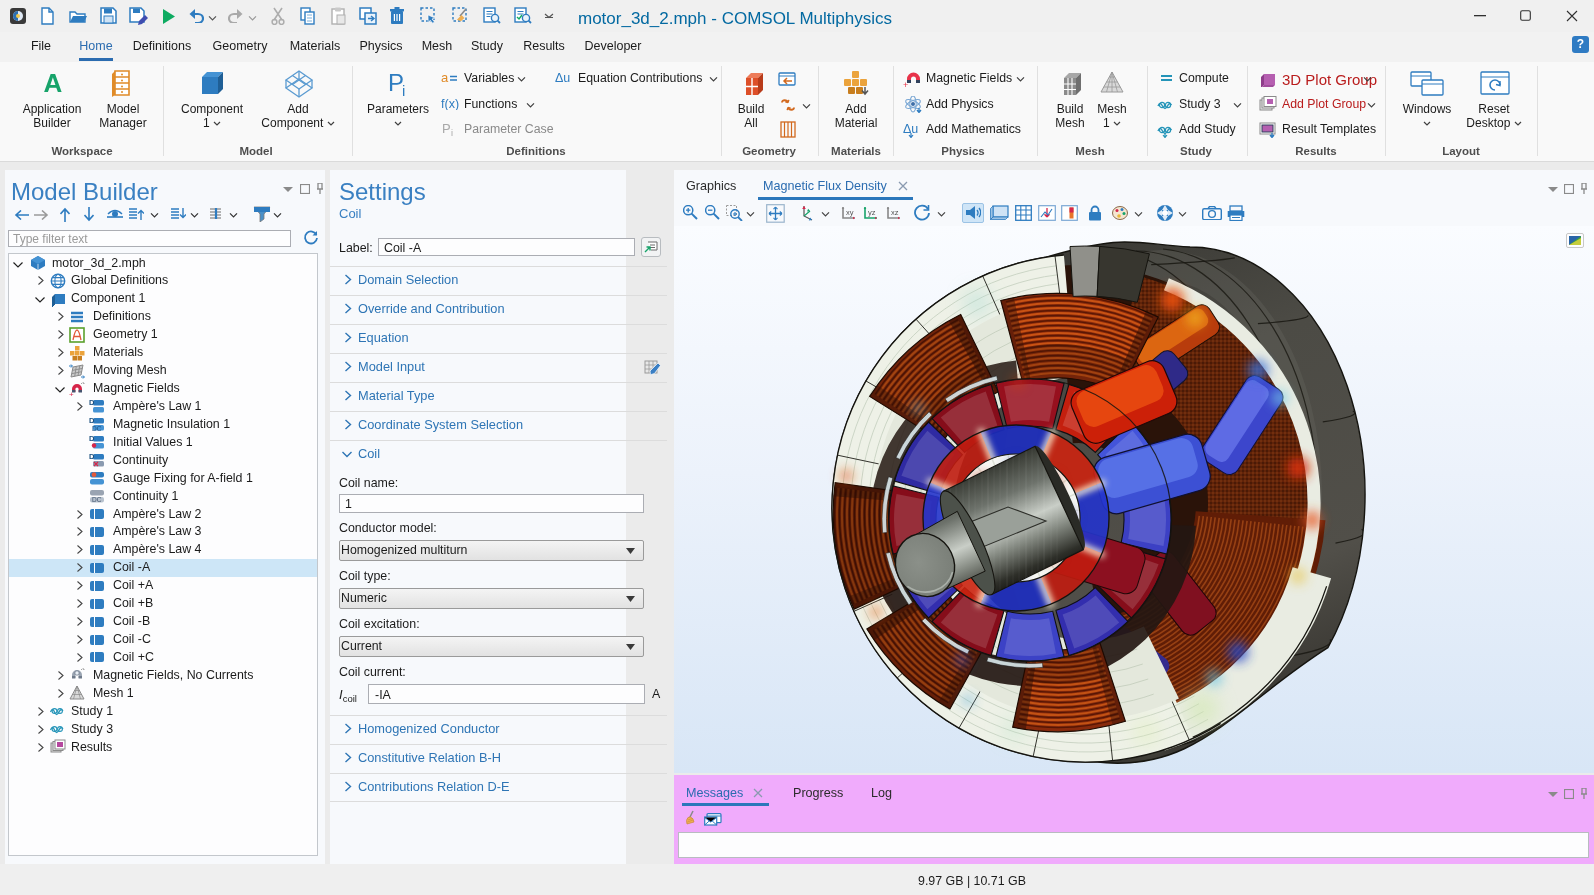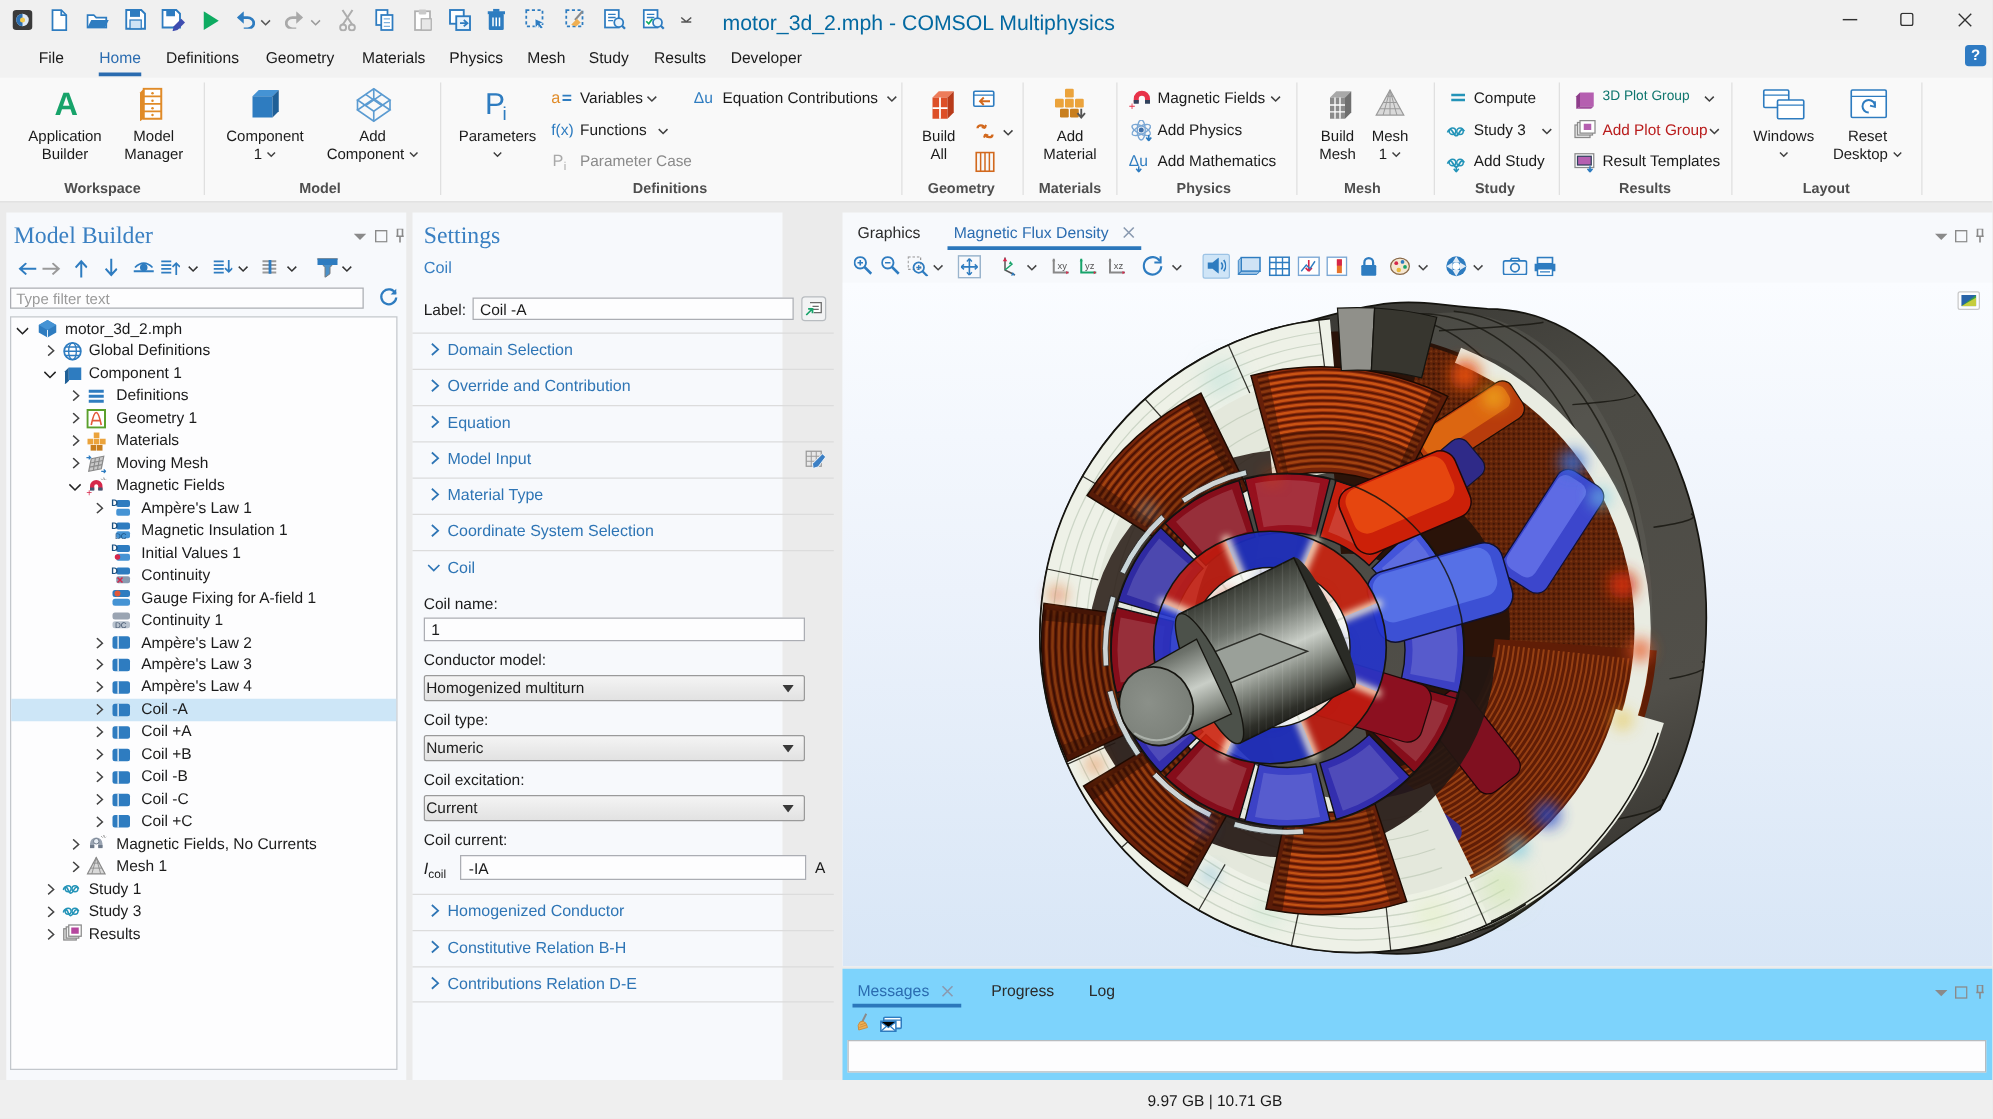--- a/index.html
+++ b/index.html
@@ -8,21 +8,21 @@
 .txt { position:absolute; white-space:nowrap; color:#1b1b1b; font-size:12px; }
 #titlebar { position:absolute; left:0; top:0; width:1594px; height:32px; background:#f0f0f0; }
 #menurow  { position:absolute; left:0; top:32px; width:1594px; height:30px; background:#f2f2f2; }
 #ribbon   { position:absolute; left:0; top:62px; width:1594px; height:100px; background:#f9f9f9;
              border-bottom:1px solid #dadada; }
 .rsep { position:absolute; top:4px; width:1px; height:90px; background:#e0e0e0; }
 .rlabel { position:absolute; top:83px; font-size:11.5px; color:#4e4e4e; transform:translateX(-50%);font-weight:bold; }
 .bigbtn { position:absolute; width:110px; text-align:center; font-size:12px; color:#1b1b1b; }
 .menu-item { position:absolute; top:7px; font-size:12.5px; color:#1b1b1b; transform:translateX(-50%); }
 .panel { position:absolute; background:#f7f9fc; }
-.ptitle { position:absolute; font-size:19px; color:#3a80c2;font-family:Liberation Serif, serif; }
+.ptitle { position:absolute; font-size:24px; color:#3a80c2; }
 .psub { position:absolute; font-size:13px; color:#3a80c2; }
 .sech { position:absolute; font-size:12.8px; color:#2e75b5; }
 .sep { position:absolute; left:0; width:337px; height:1px; background:#dcdcdc; }
 .ibox { position:absolute; background:#fdfdfe; border:1px solid #abadb3; }
 .drop { position:absolute; background:linear-gradient(#f4f4f4,#e9e9e9 60%,#e2e2e2); border:1px solid #9a9a9a; border-radius:2px; }
 .droptxt { position:absolute; left:11px; top:3px; font-size:12.3px; color:#1b1b1b; }
 .treerow { position:absolute; white-space:nowrap; font-size:12.4px; color:#1b1b1b; }
 </style></head><body>
 <div id="titlebar">
     <svg class="abs" style="left:10px;top:8px" width="16" height="16" viewBox="0 0 16 16">
@@ -327,21 +327,21 @@
       <circle cx="5" cy="7" r="2.6" fill="none" stroke="#2494b8" stroke-width="1.2"></circle>
       <circle cx="11" cy="7" r="2.6" fill="none" stroke="#2494b8" stroke-width="1.2"></circle>
       <path d="M8 10 v4 M6 12 l2 2.5 2 -2.5" stroke="#2494b8" stroke-width="1.2" fill="none"></path>
     </svg>
     <div class="txt" style="left:1179px;top:60px;color:#1b1b1b;font-size:12.3px">Add Study</div>
     <svg class="abs" style="left:1259px;top:8px" width="18" height="17" viewBox="0 0 18 17">
       <path d="M5 4 h11 v11 h-11 z" fill="#b55fb0"></path>
       <path d="M5 4 L2 7 v11 l3 -3 z" fill="#8e3d8a"></path>
       <path d="M5 15 l-3 3 h11 l3 -3 z" fill="#a04d9c"></path>
     </svg>
-    <div class="txt" style="left:1282px;top:9px;color:#0f766e;font-size:11px">3D Plot Group</div>
+    <div class="txt" style="left:1282px;top:9px;color:#b91c1c;font-size:15px">3D Plot Group</div>
     <svg class="abs" style="left:1362.5px;top:12.5px" width="9.0" height="9.0" viewBox="0 0 9.0 9.0">
       <path d="M1 2.3 l3.5 3.5 l3.5 -3.5" stroke="#404040" stroke-width="1.2" fill="none"></path>
     </svg>
     <svg class="abs" style="left:1259px;top:34px" width="18" height="17" viewBox="0 0 18 17">
       <rect x="1" y="4" width="12" height="10" fill="#e8e8e8" stroke="#8a8a8a"></rect>
       <rect x="3" y="2" width="12" height="10" fill="#f2f2f2" stroke="#8a8a8a"></rect>
       <rect x="5" y="0.5" width="12" height="10" fill="#fff" stroke="#8a8a8a"></rect>
       <rect x="8" y="3" width="6" height="5" fill="#b55fb0"></rect>
     </svg>
     <div class="txt" style="left:1282px;top:35px;color:#b91c1c;font-size:12.3px">Add Plot Group</div>
@@ -1367,21 +1367,21 @@
     <path d="M1099.7 246.4 A262 262 0 0 0 1070.0 246.5 L1073.1 296.4 A212 212 0 0 1 1097.1 296.3 Z" fill="#90908a" stroke="#15140f" stroke-width="1"></path>
     <path d="M1149.4 253.8 A262 262 0 0 0 1099.7 246.4 L1097.1 296.3 A212 212 0 0 1 1137.3 302.3 Z" fill="#37362f" stroke="#15140f" stroke-width="1"></path>
     <path d="M1063.9 255.0 A254.0 254.0 0 1 0 1220.6 723.4" fill="none" stroke="#15140f" stroke-width="1.4"></path>
   </svg>
 <div class="abs" style="left:1566px;top:233px;width:18px;height:15px;background:#fdfdfe;border:1px solid #c8c8c8;border-radius:2px"></div>
 <svg class="abs" style="left:1569px;top:236px" width="12" height="9" viewBox="0 0 12 9">
     <rect width="12" height="9" fill="#2864a8"></rect>
     <path d="M0 9 L12 0 L12 9 z" fill="#3a9e46"></path>
     <path d="M0 9 L12 2 L12 9 z" fill="#e8d83a" opacity="0.8"></path>
   </svg>
-<div class="panel" style="left:674px;top:775px;width:920px;height:89px;background:#7dd3fc">
+<div class="panel" style="left:674px;top:775px;width:920px;height:89px;background:#f0abfc">
     <div class="txt" style="left:12px;top:11px;font-size:12.6px;color:#2b6cb0">Messages</div>
     <svg class="abs" style="left:79px;top:13px" width="10" height="10" viewBox="0 0 10 10">
       <path d="M1 1 L9 9 M9 1 L1 9" stroke="#8a9ab0" stroke-width="1.3"></path>
     </svg>
     <div class="abs" style="left:8px;top:28px;width:87px;height:2.5px;background:#2b77bb"></div>
     <div class="txt" style="left:119px;top:11px;font-size:12.6px;color:#2b2b2b">Progress</div>
     <div class="txt" style="left:197px;top:11px;font-size:12.6px;color:#2b2b2b">Log</div>
     <svg class="abs" style="left:874px;top:16px" width="10" height="7" viewBox="0 0 10 7">
       <path d="M0 1 l5 5 5 -5 z" fill="#8a8a8a"></path>
     </svg>

